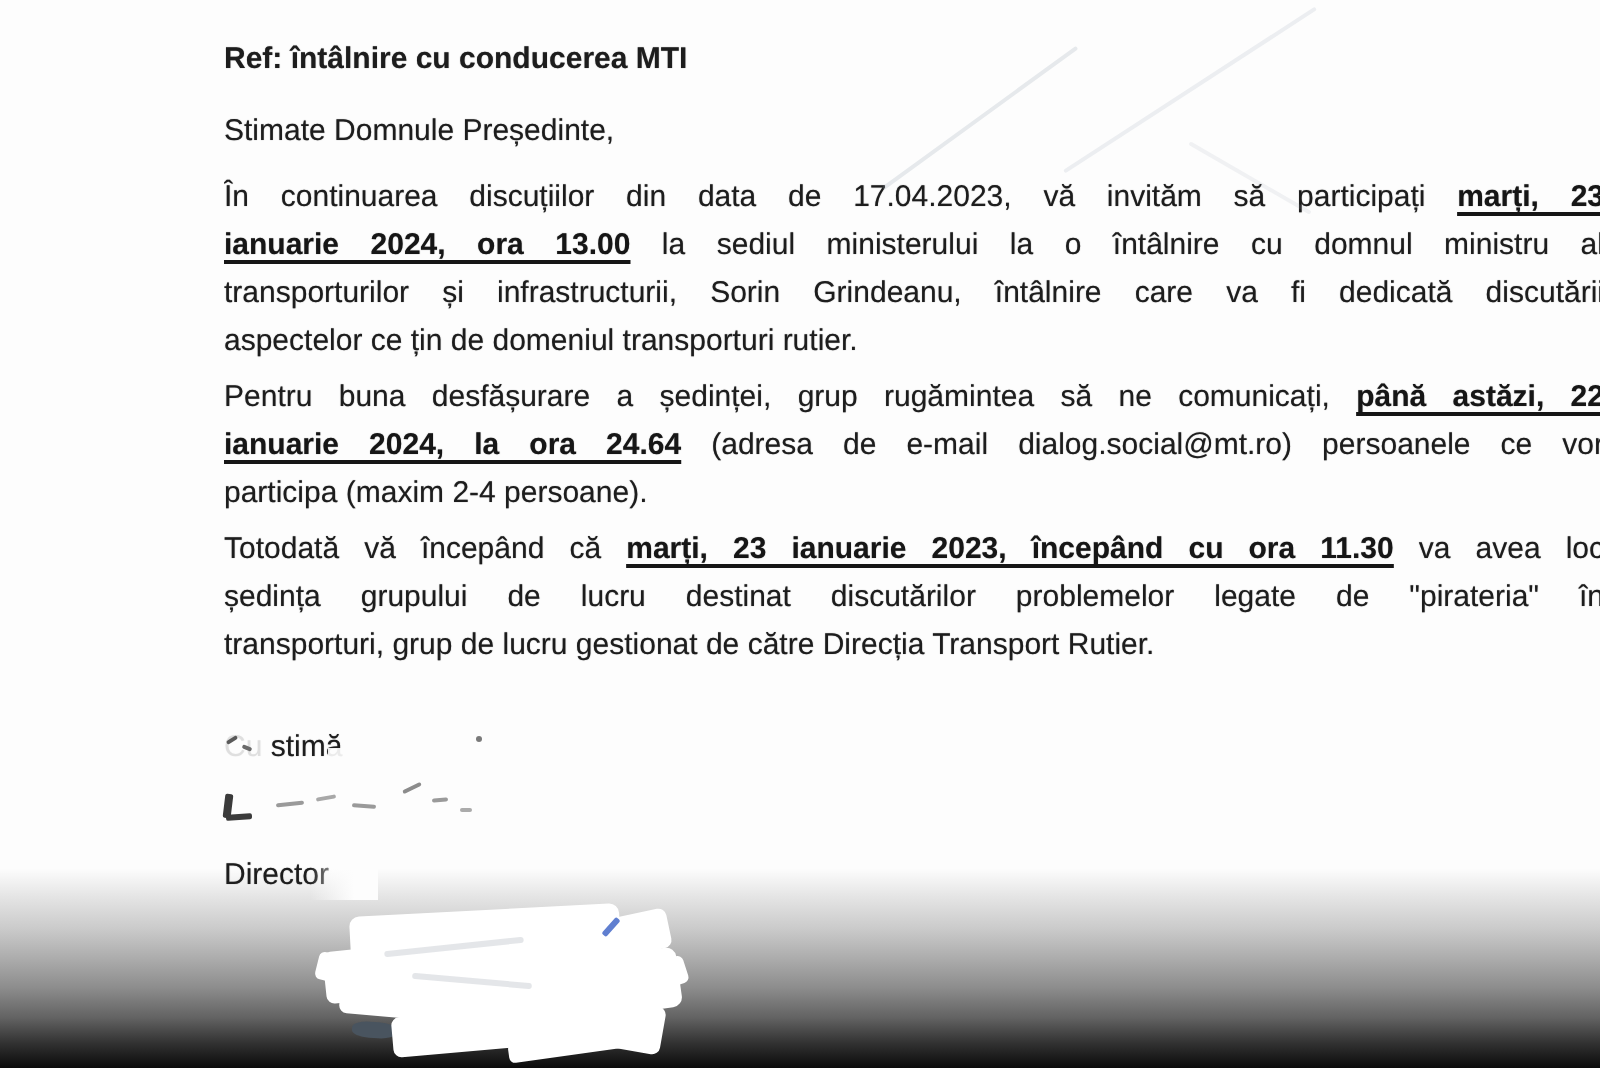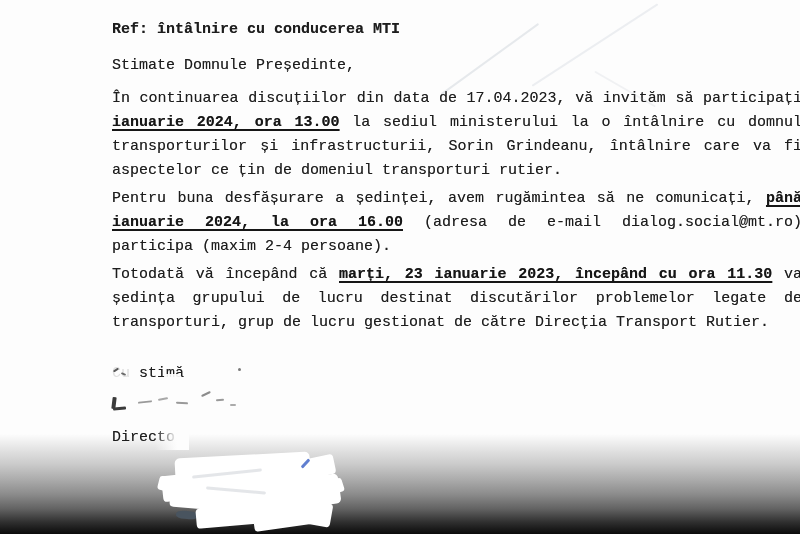--- a/index.html
+++ b/index.html
@@ -1,19 +1,19 @@
 <!DOCTYPE html>
 <html><head>
 <meta charset="utf-8">
 <style>
   html,body{margin:0;padding:0;}
   .page{
     position:relative; width:800px; height:534px;
     background:#fdfdfd; overflow:hidden;
-    font-family:Liberation Mono, monospace;
+    font-family:Liberation Sans, sans-serif;
     color:#1d1d1d;
   }
   
   .doc{
     position:absolute; left:112px; top:18px; width:690px;
     font-size:15px; line-height:24px;
     text-shadow:0 0 0.5px rgba(25,25,25,0.55);
   }
   .tline{height:24px; overflow:hidden; text-align:justify; text-align-last:justify; white-space:normal;}
   .tline.nojust{text-align:left; text-align-last:left;}
@@ -109,22 +109,22 @@
     <div class="simpleline ref">Ref: întâlnire cu conducerea MTI</div>
     <div class="simpleline greeting">Stimate Domnule Președinte,</div>
     <div id="paras">
         <div class="para">
           <div class="tline"><span>În continuarea discuțiilor din data de 17.04.2023, vă invităm să participați </span><span class="b u">marți, 23</span></div>
           <div class="tline"><span class="b u">ianuarie 2024, ora 13.00</span><span> la sediul ministerului la o întâlnire cu domnul ministru al</span></div>
           <div class="tline"><span>transporturilor și infrastructurii, Sorin Grindeanu, întâlnire care va fi dedicată discutării</span></div>
           <div class="tline nojust"><span>aspectelor ce țin de domeniul transporturi rutier.</span></div>
         </div>
         <div class="para">
-          <div class="tline"><span>Pentru buna desfășurare a ședinței, avem rugămintea să ne comunicați, </span><span class="b u">până astăzi, 22</span></div>
-          <div class="tline"><span class="b u">ianuarie 2024, la ora 16.00</span><span> (adresa de e-mail dialog.social@mt.ro) persoanele ce vor</span></div>
+          <div class="tline"><span>Pentru buna desfășurare a ședinței, grup rugămintea să ne comunicați, </span><span class="b u">până astăzi, 22</span></div>
+          <div class="tline"><span class="b u">ianuarie 2024, la ora 24.64</span><span> (adresa de e-mail dialog.social@mt.ro) persoanele ce vor</span></div>
           <div class="tline nojust"><span>participa (maxim 2-4 persoane).</span></div>
         </div>
         <div class="para">
           <div class="tline"><span>Totodată vă începând că </span><span class="b u">marți, 23 ianuarie 2023, începând cu ora 11.30</span><span> va avea loc</span></div>
           <div class="tline"><span>ședința grupului de lucru destinat discutărilor problemelor legate de "pirateria" în</span></div>
           <div class="tline nojust"><span>transporturi, grup de lucru gestionat de către Direcția Transport Rutier.</span></div>
         </div>
       </div>
   </div>
 

